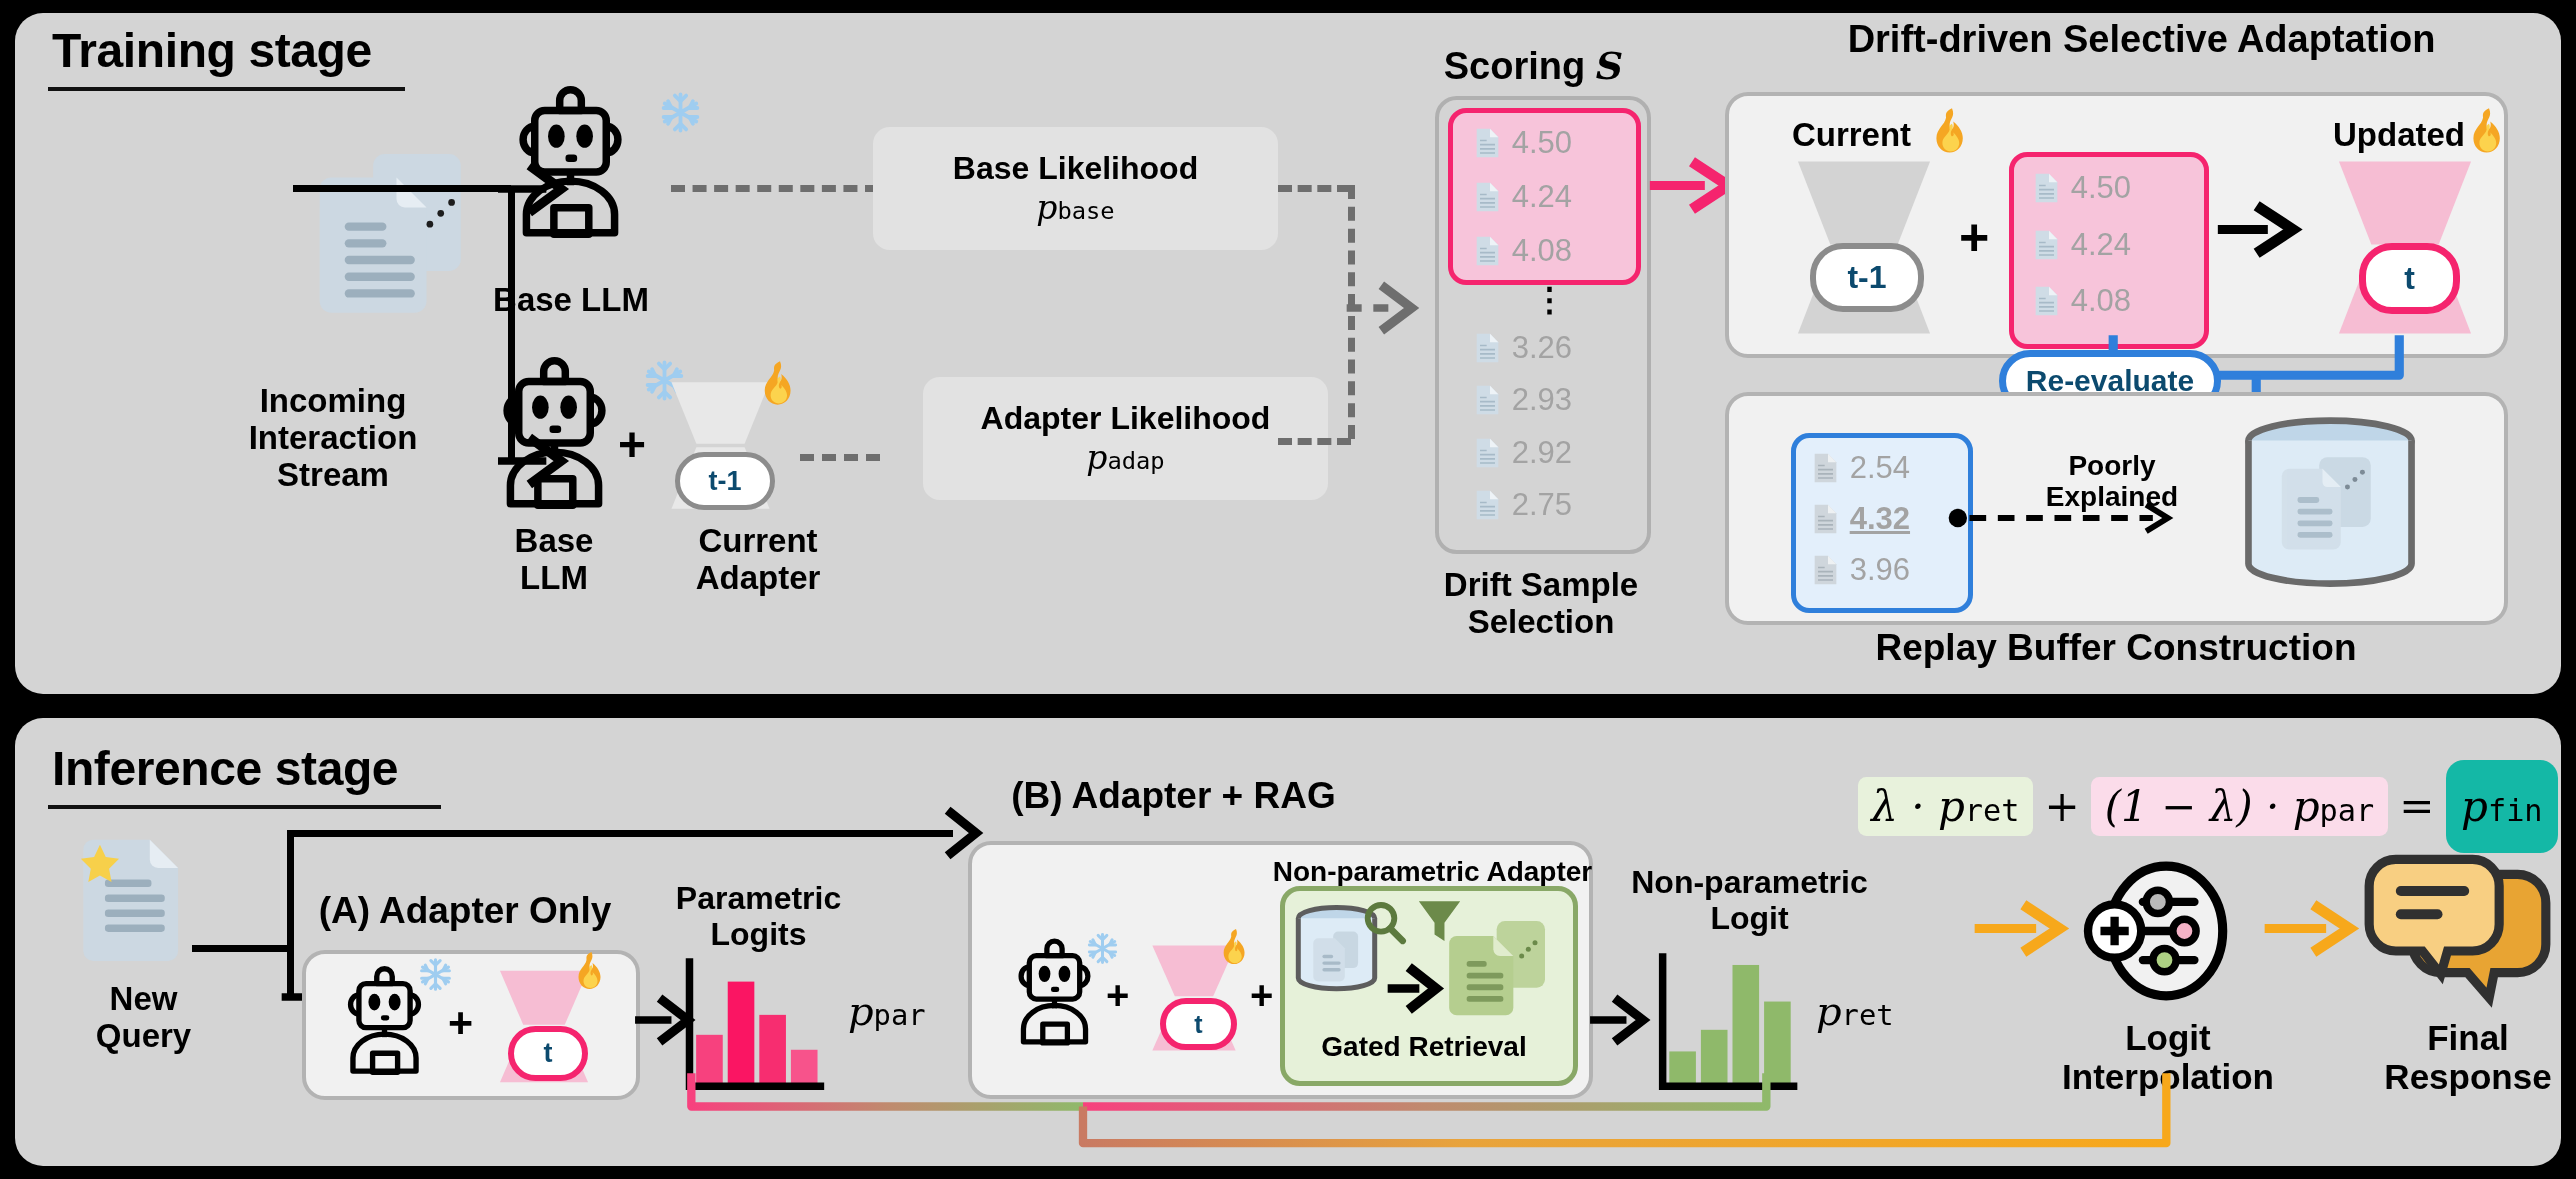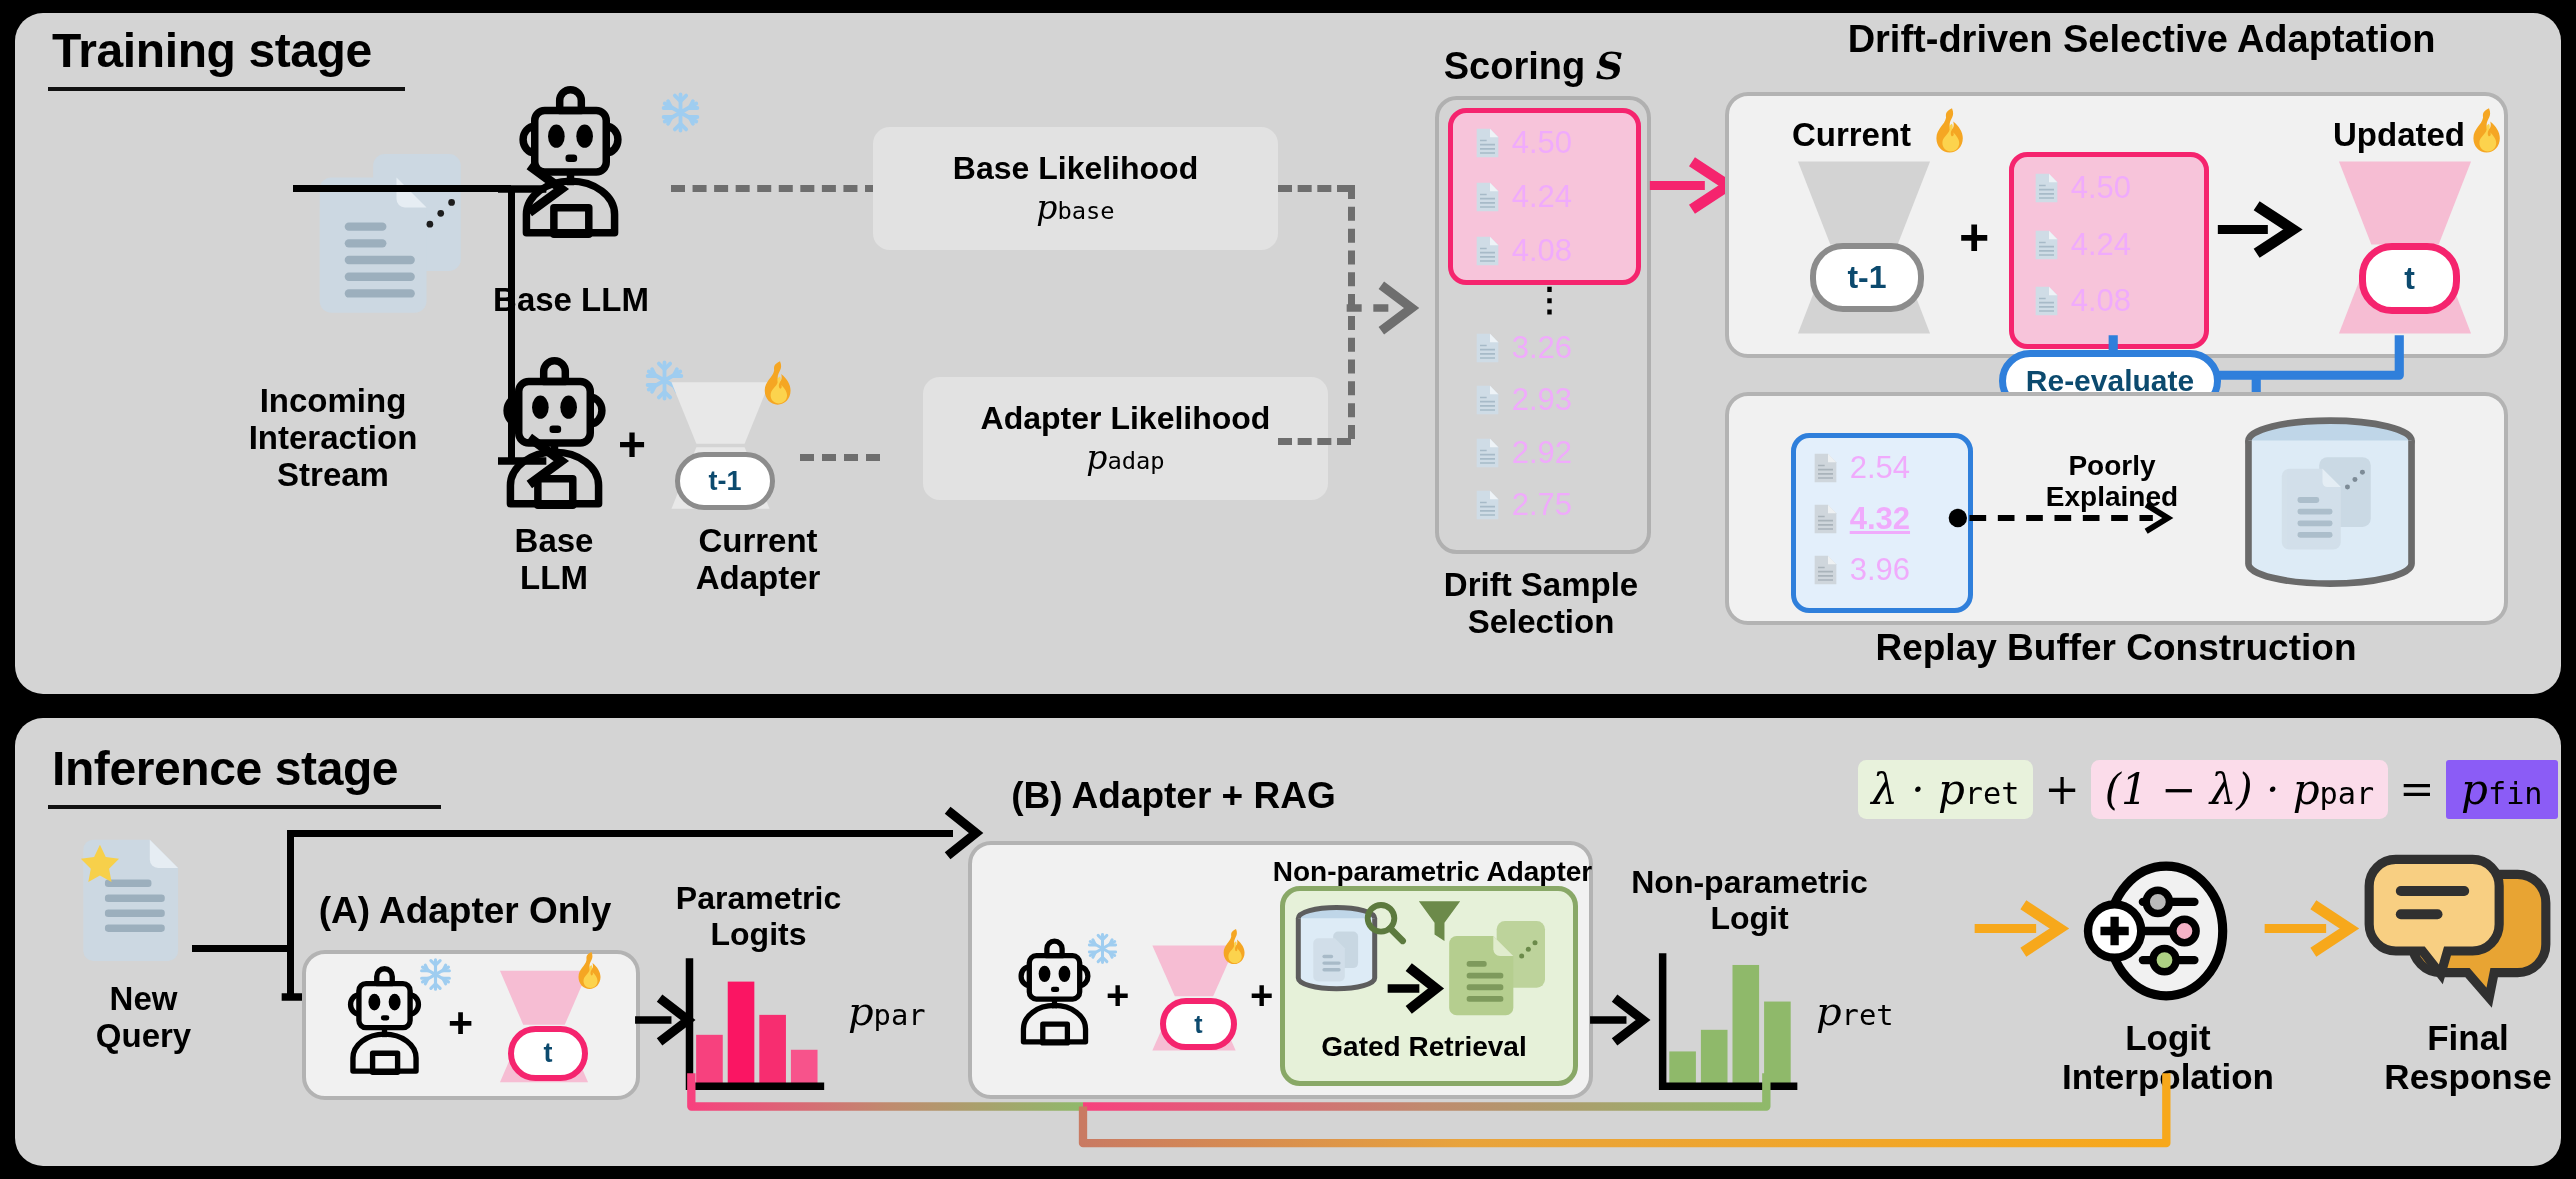--- a/index.html
+++ b/index.html
@@ -9,21 +9,21 @@
   #inference-panel{left:15px;top:718px;width:2546px;height:448px;}
   .stage-title{position:absolute;font-size:48px;font-weight:bold;color:#000;letter-spacing:-0.4px;}
   .stage-rule{position:absolute;height:4.2px;background:#111;}
   .lbl{position:absolute;font-weight:bold;color:#000;text-align:center;line-height:1.12;}
   .sub-rounded{position:absolute;background:#f1f1f1;border:4.2px solid #b3b3b3;border-radius:23px;}
   .mathserif{font-family:"DejaVu Serif",serif;font-style:italic;}
   .mono-sub{font-family:"DejaVu Sans Mono",monospace;font-style:normal;font-size:.72em;}
   .scorebox{position:absolute;background:#d4d4d4;border:4.2px solid #b0b0b0;border-radius:21.7px;}
   .hi-pink{position:absolute;background:#f7c4da;border:5.8px solid #f5246e;border-radius:18.3px;}
   .hi-blue{position:absolute;background:#e3effb;border:5.8px solid #2f7fdb;border-radius:18.3px;}
-  .scorerow{position:absolute;display:flex;align-items:center;gap:11.7px;font-size:31px;font-weight:500;color:#f0abfc;font-family:"Liberation Sans",sans-serif;}
+  .scorerow{position:absolute;display:flex;align-items:center;gap:11.7px;font-size:31px;font-weight:500;color:#a3a3a3;font-family:"Liberation Sans",sans-serif;}
   .docmini{width:25px;height:32px;flex:none;}
   .lkbox{position:absolute;background:#e2e2e2;border-radius:16.7px;display:flex;flex-direction:column;align-items:center;justify-content:center;}
   .lkbox .t1{font-size:32px;font-weight:bold;color:#000;}
   .lkbox .t2{font-size:33px;margin-top:1.7px;}
   .vline,.hline{position:absolute;background:#000;}
   .dline-h{position:absolute;height:0;border-top:7.5px dashed #6e6e6e;}
   .dline-v{position:absolute;width:0;border-left:7.5px dashed #6e6e6e;}
   .pill{position:absolute;background:#fff;border-radius:33px;display:flex;align-items:center;justify-content:center;font-weight:bold;color:#0c4a6e;}
   .trap{position:absolute;}
   svg{display:block;overflow:visible;}
@@ -625,21 +625,21 @@
 </div>
 <div style="position:absolute;left:1816px;top:988px;font-size:40px;">
   <span class="mathserif">p</span><span class="mono-sub">ret</span>
 </div>
 
 <div style="position:absolute;left:1858px;top:760px;display:flex;align-items:center;gap:11.7px;font-size:42px;">
   <span style="background:#e8f2dc;padding:5px 13.3px;border-radius:8.3px;"><span class="mathserif">λ · p</span><span class="mono-sub">ret</span></span>
   <span class="mathserif">+</span>
   <span style="background:#fbdcea;padding:5px 13.3px;border-radius:8.3px;"><span class="mathserif">(1 − λ) · p</span><span class="mono-sub">par</span></span>
   <span class="mathserif">=</span>
-  <span style="background:#8b5cf6;padding:5px 15px;border-radius:3px;"><span class="mathserif">p</span><span class="mono-sub">fin</span></span>
+  <span style="background:#14b8a6;padding:22px 15px;border-radius:18px;"><span class="mathserif">p</span><span class="mono-sub">fin</span></span>
 </div>
 
 <div style="position:absolute;left:2083px;top:860px;">
 <svg width="158" height="142" viewBox="0 0 190 170">
  <ellipse cx="100" cy="85" rx="68" ry="78" fill="#f1f1f1" stroke="#000" stroke-width="11"></ellipse>
  <circle cx="38" cy="85" r="32" fill="#fff" stroke="#000" stroke-width="10"></circle>
  <path d="M38 68 v34 M21 85 h34" stroke="#000" stroke-width="10"></path>
  <g stroke="#000" stroke-width="10" stroke-linecap="round">
    <path d="M72 50 h62"></path>
         <path d="M72 85 h62"></path>

